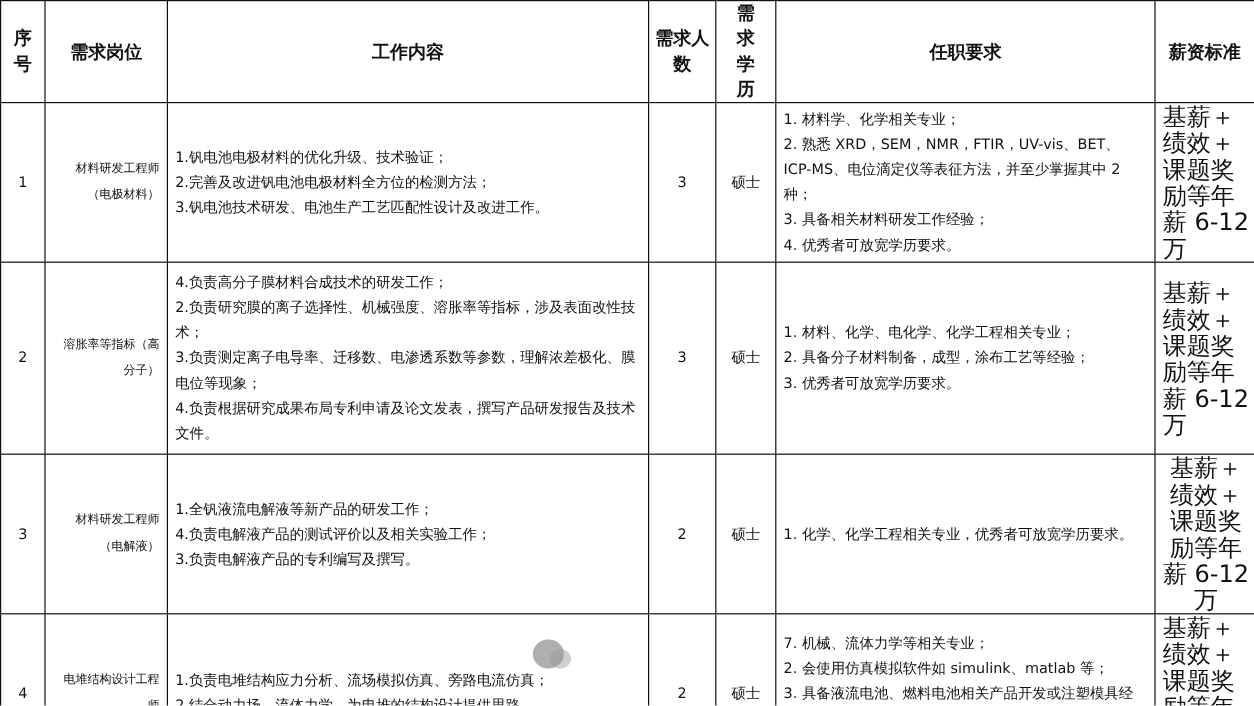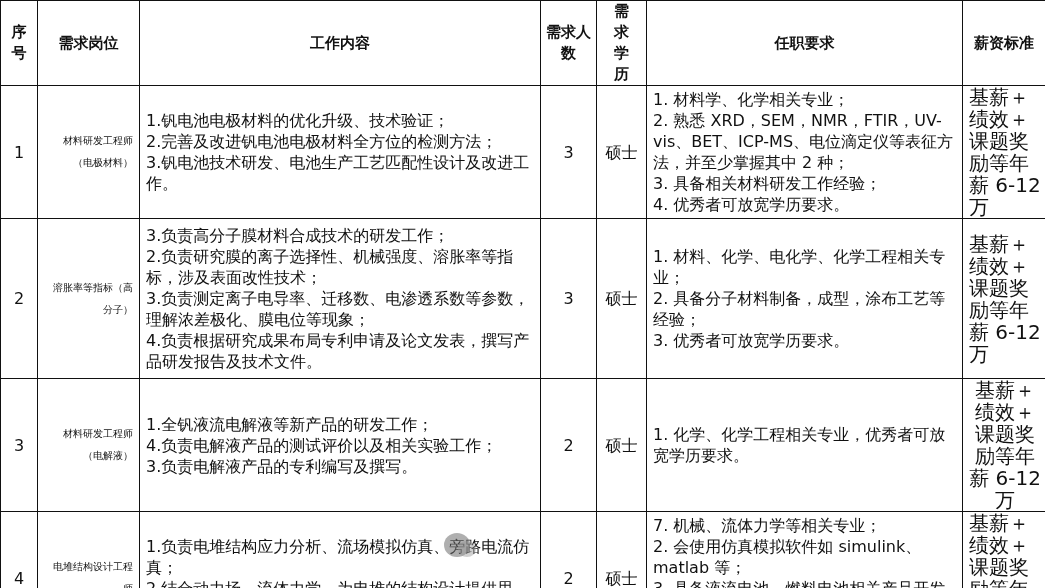--- a/index.html
+++ b/index.html
@@ -30,21 +30,21 @@
       overflow: hidden;
     }
     th {
       font-weight: bold;
       font-size: 15px;
       text-align: center;
       line-height: 21px;
       height: 44px;
     }
     td {
-      font-size: 16px;
+      font-size: 12px;
       line-height: 21px;
     }
     .c-center { text-align: center; }
     .c-pos { text-align: right; padding: 0 6px !important; font-size: 10px; line-height: 22px; font-family: Liberation Serif, serif; }
     .c-work { padding: 0 6px 0 6px !important; margin-left: 48px; }
     .c-req { padding: 0 6px 0 6px !important; }
     .c-salary { text-align: left; padding: 0 4px 0 6px !important; font-size: 20px; line-height: 22px; }
     .c-salary.centered { text-align: center; }
     .line { display: block; }
     .watermark {
@@ -120,21 +120,21 @@
         <span class="line">3. 具备相关材料研发工作经验；</span>
         <span class="line">4. 优秀者可放宽学历要求。</span>
       </td>
       <td class="c-salary">基薪＋绩效＋课题奖励等年薪 6-12 万</td>
     </tr>
 
     <tr style="height:160px;">
       <td class="c-center">2</td>
       <td class="c-pos">溶胀率等指标（高分子）</td>
       <td class="c-work">
-        <span class="line">3.负责高分子膜材料合成技术的研发工作；</span>
+        <span class="line">4.负责高分子膜材料合成技术的研发工作；</span>
         <span class="line">2.负责研究膜的离子选择性、机械强度、溶胀率等指标，涉及表面改性技术；</span>
         <span class="line">3.负责测定离子电导率、迁移数、电渗透系数等参数，理解浓差极化、膜电位等现象；</span>
         <span class="line">4.负责根据研究成果布局专利申请及论文发表，撰写产品研发报告及技术文件。</span>
       </td>
       <td class="c-center">3</td>
       <td class="c-center">硕士</td>
       <td class="c-req">
         <span class="line">1. 材料、化学、电化学、化学工程相关专业；</span>
         <span class="line">2. 具备分子材料制备，成型，涂布工艺等经验；</span>
         <span class="line">3. 优秀者可放宽学历要求。</span>

